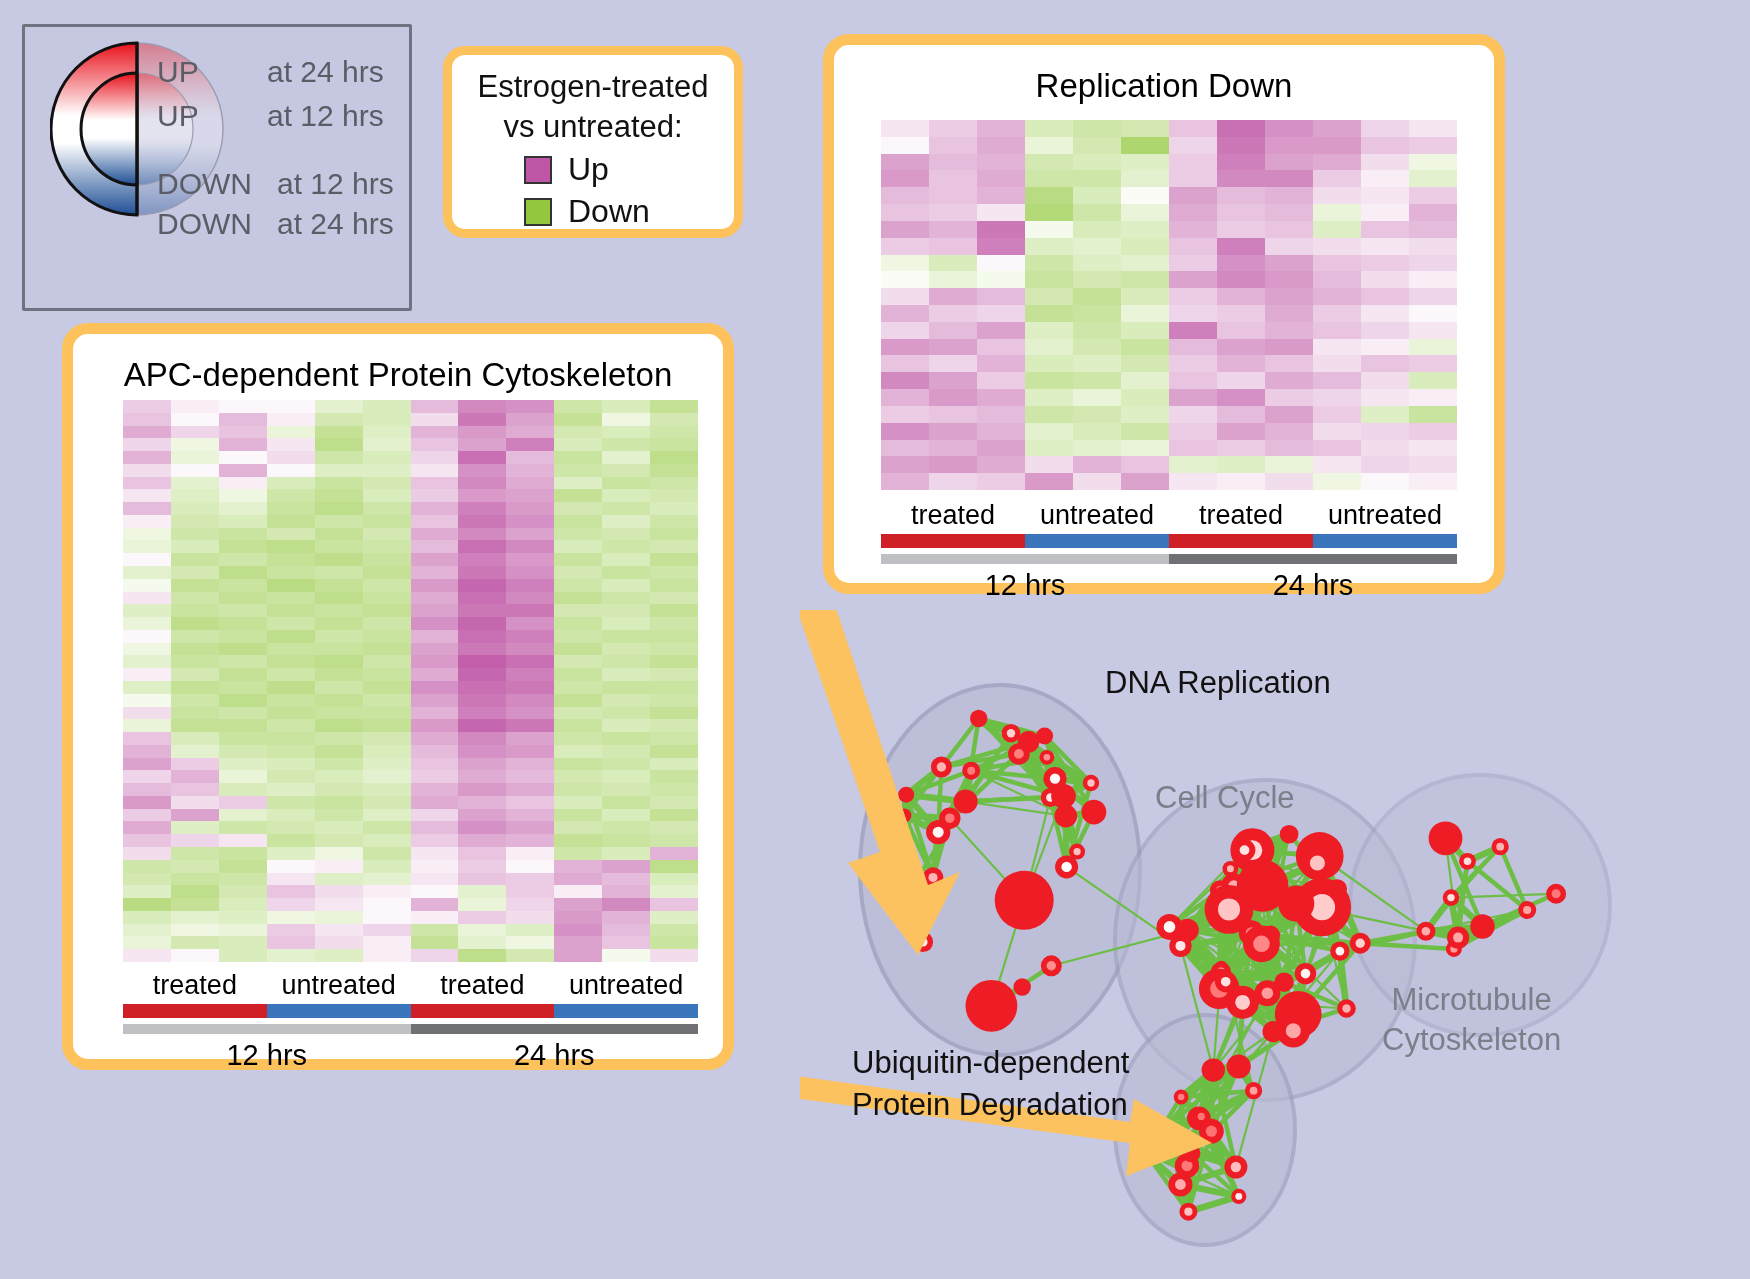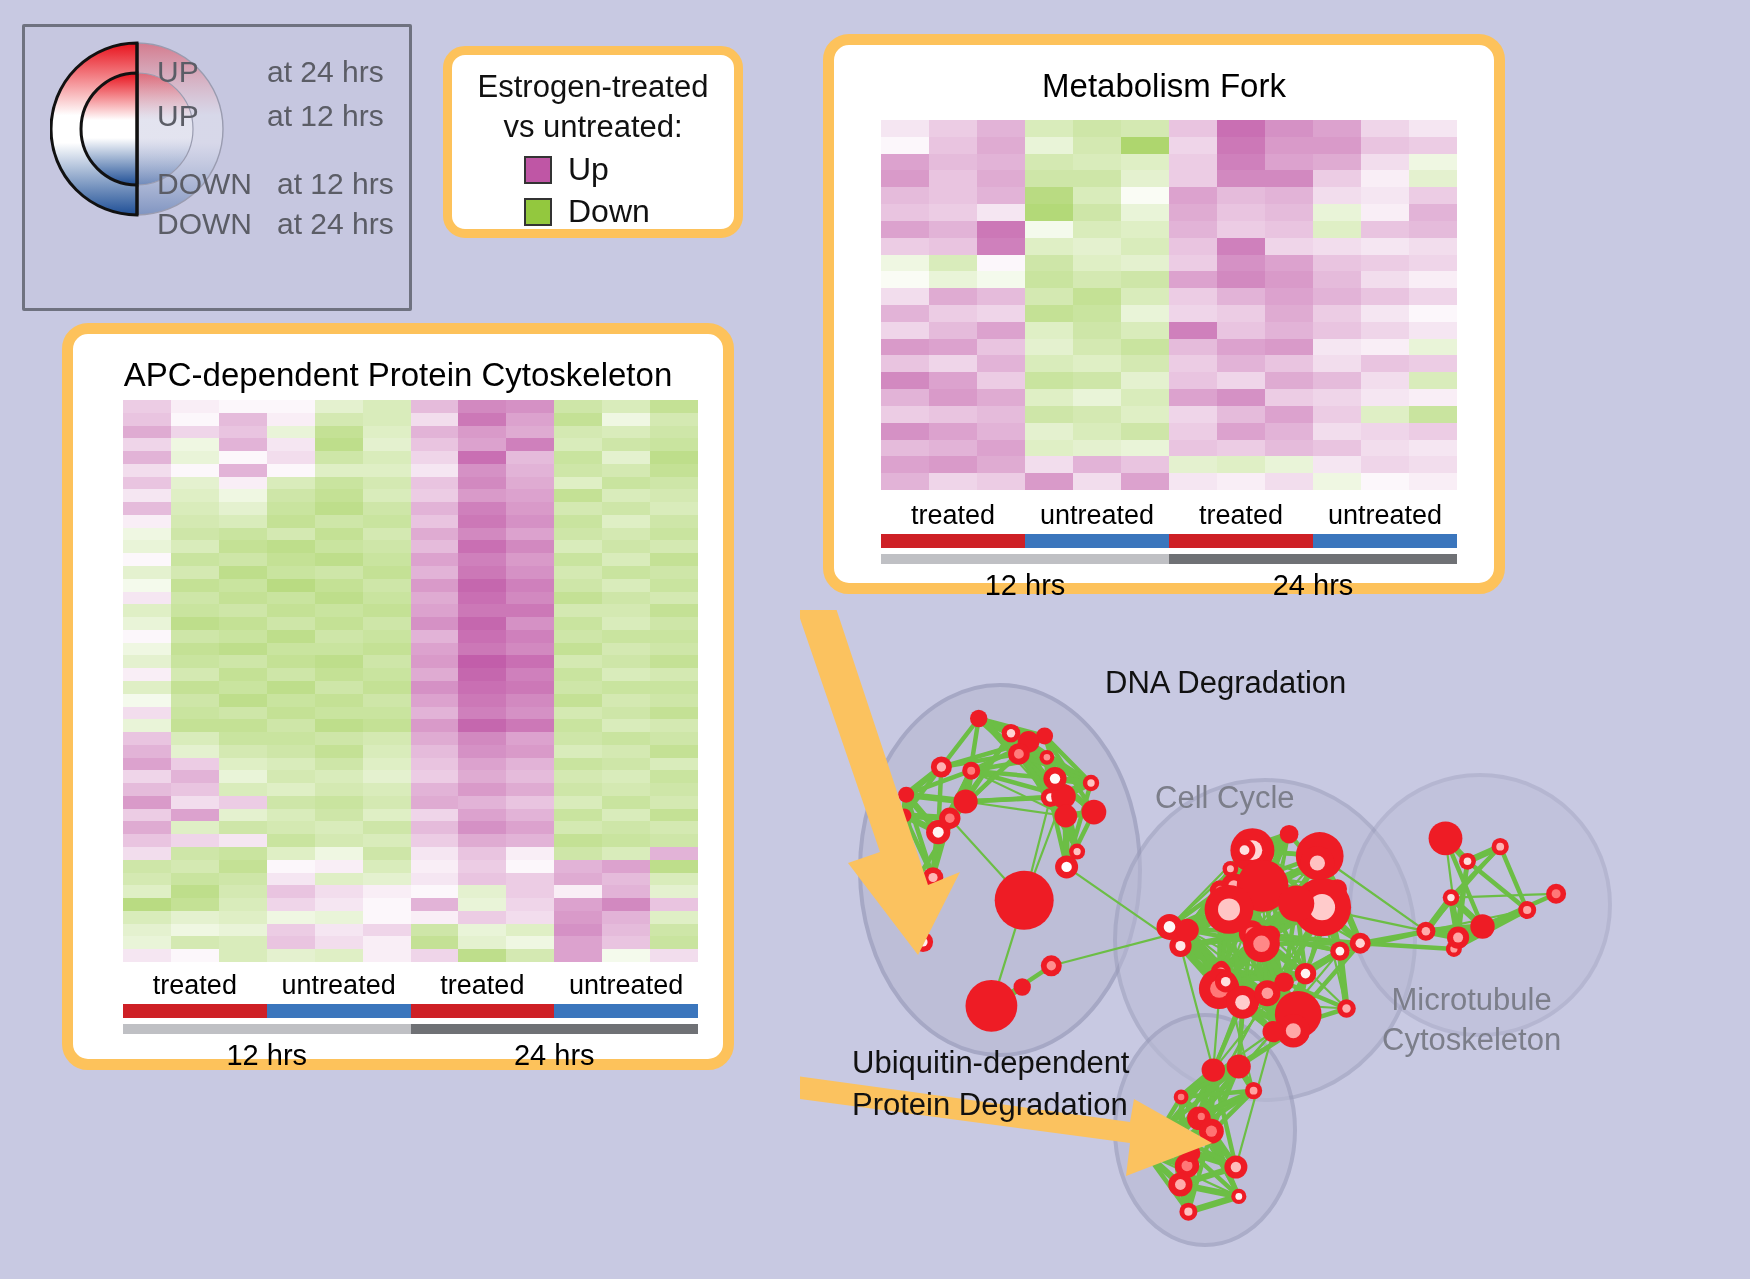--- a/index.html
+++ b/index.html
@@ -119,21 +119,21 @@
       <span class="swatch" id="sw-up" style="background: rgb(191, 86, 165);"></span>
       <span class="est-label">Up</span>
     </div>
     <div class="est-row" style="left:72px;top:138px;">
       <span class="swatch" id="sw-down" style="background: rgb(147, 200, 62);"></span>
       <span class="est-label">Down</span>
     </div>
   </div>
 
   <div class="panel" id="panel-rf" style="left:823px;top:34px;width:682px;height:560px;">
-    <div class="panel-title" style="top:22px;">Metabolism Fork</div>
+    <div class="panel-title" style="top:22px;">Replication Down</div>
     <div class="heat" id="heat-rf" style="left: 47px; top: 75px; width: 576px; height: 370px; grid-template-columns: repeat(12, 1fr); grid-template-rows: repeat(22, 1fr);">
         <i style="background: rgb(245, 230, 242);"></i>
         <i style="background: rgb(236, 204, 228);"></i>
         <i style="background: rgb(226, 179, 215);"></i>
         <i style="background: rgb(217, 236, 187);"></i>
         <i style="background: rgb(206, 230, 168);"></i>
         <i style="background: rgb(212, 233, 178);"></i>
         <i style="background: rgb(233, 196, 224);"></i>
         <i style="background: rgb(201, 111, 179);"></i>
         <i style="background: rgb(213, 145, 197);"></i>
@@ -1722,20 +1722,20 @@
       </g>
 
     <g>
       <path d="M -20 -50 L 20 -50 L 128 275 L 160 262 L 118 345 L 48 253 L 80 242 Z" fill="#fbc25f"></path>
     </g>
     <g>
       <path d="M -880 345 L -880 372 L 330 533 L 326 566 L 412 533 L 334 489 L 330 512 Z" fill="#fbc25f"></path>
     </g>
   </svg>
 
-  <div class="cluster-label" style="left:1105px;top:665px;color:#111;">DNA Degradation</div>
+  <div class="cluster-label" style="left:1105px;top:665px;color:#111;">DNA Replication</div>
   <div class="cluster-label" style="left:1155px;top:780px;color:#7c7e8a;">Cell Cycle</div>
   <div class="cluster-label" style="left:852px;top:1042px;color:#111;line-height:42px;">Ubiquitin-dependent
 Protein Degradation</div>
   <div class="cluster-label" style="left:1382px;top:980px;color:#7c7e8a;text-align:center;line-height:40px;">Microtubule
 Cytoskeleton</div>
 
 </div>
 
 </body></html>

